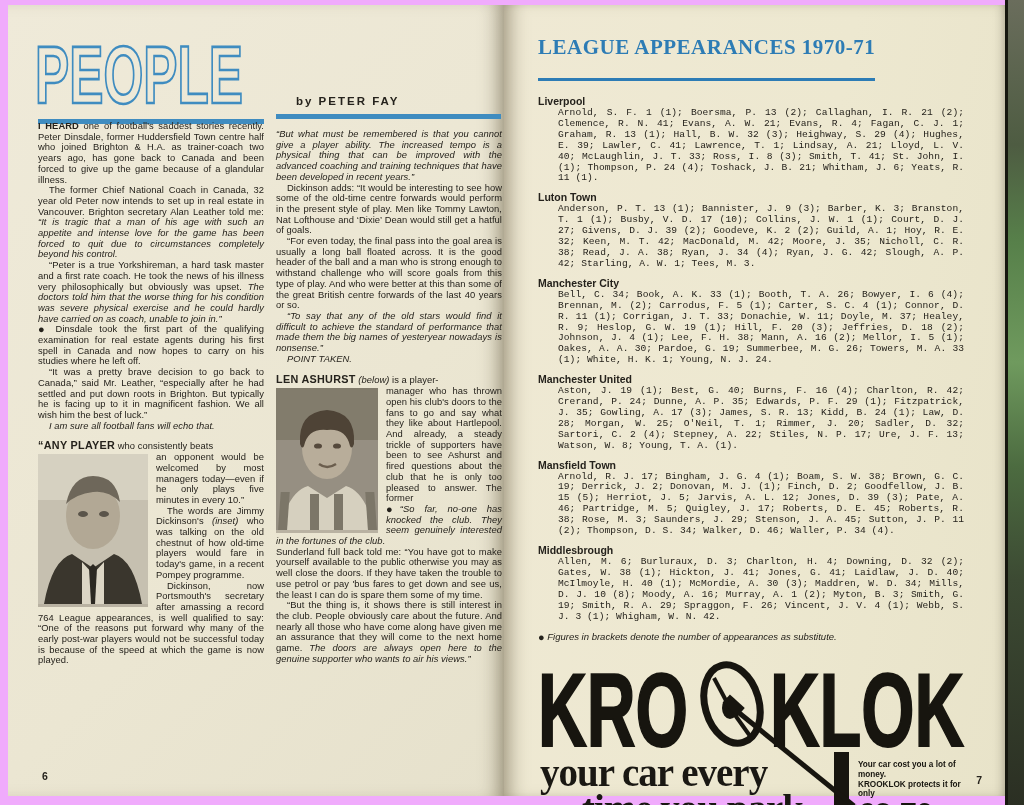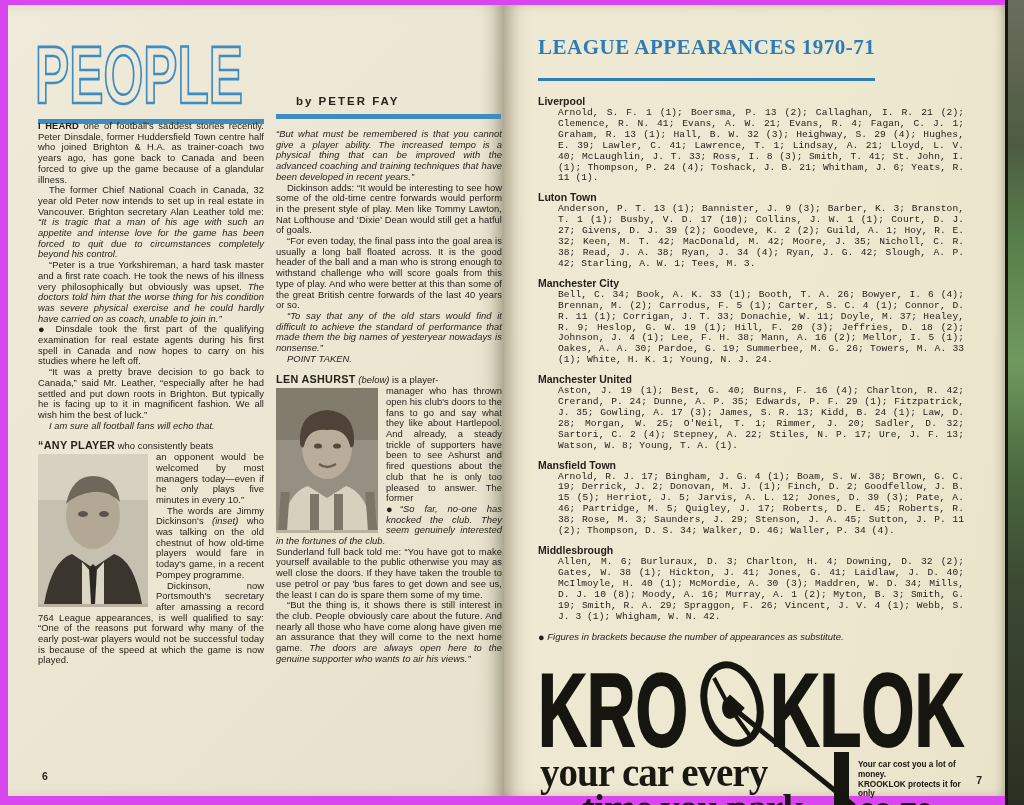--- a/index.html
+++ b/index.html
@@ -1,16 +1,16 @@
 <!DOCTYPE html>
 <html><head>
 <meta charset="utf-8">
 <style>
   html,body{margin:0;padding:0;background:#14140f;}
-  .scan{position:relative;width:1024px;height:805px;background:#d946ef;overflow:hidden;
+  .scan{position:relative;width:1024px;height:805px;background:#f0abfc;overflow:hidden;
         font-family:"Liberation Sans",sans-serif;color:#25221c;}
   .page{position:absolute;top:5px;bottom:9px;}
   .page-left{left:8px;width:496px;background:linear-gradient(135deg,#efead9 0%,#ebe6d2 60%,#e6e1cc 100%);
         box-shadow:inset -16px 0 20px -12px rgba(70,58,32,.55);}
   .page-right{left:504px;width:502px;background:linear-gradient(100deg,#efe9d4 0%,#ede8d0 55%,#e8e3c9 100%);
         box-shadow:inset 16px 0 20px -12px rgba(70,58,32,.5), inset -8px 0 12px -8px rgba(40,35,20,.5);}
   .edge-strip{position:absolute;right:0;top:0;bottom:0;width:16px;
         background:linear-gradient(180deg,#6a6d5c 0%,#4e5c42 18%,#57804a 30%,#6f9a5e 45%,#4c6b40 58%,#3c4a33 72%,#2b2f23 100%);}
   .edge-dark{position:absolute;right:14px;top:0;bottom:0;width:5px;background:#16170f;}
 
@@ -162,21 +162,21 @@
       </div>
       <div class="team">
         <h3>Mansfield Town</h3>
         <p class="players">Arnold, R. J. 17; Bingham, J. G. 4 (1); Boam, S. W. 38; Brown, G. C. 19; Derrick, J. 2; Donovan, M. J. (1); Finch, D. 2; Goodfellow, J. B. 15 (5); Herriot, J. 5; Jarvis, A. L. 12; Jones, D. 39 (3); Pate, A. 46; Partridge, M. 5; Quigley, J. 17; Roberts, D. E. 45; Roberts, R. 38; Rose, M. 3; Saunders, J. 29; Stenson, J. A. 45; Sutton, J. P. 11 (2); Thompson, D. S. 34; Walker, D. 46; Waller, P. 34 (4).</p>
       </div>
       <div class="team">
         <h3>Middlesbrough</h3>
         <p class="players">Allen, M. 6; Burluraux, D. 3; Charlton, H. 4; Downing, D. 32 (2); Gates, W. 38 (1); Hickton, J. 41; Jones, G. 41; Laidlaw, J. D. 40; McIlmoyle, H. 40 (1); McMordie, A. 30 (3); Maddren, W. D. 34; Mills, D. J. 10 (8); Moody, A. 16; Murray, A. 1 (2); Myton, B. 3; Smith, G. 19; Smith, R. A. 29; Spraggon, F. 26; Vincent, J. V. 4 (1); Webb, S. J. 3 (1); Whigham, W. N. 42.</p>
       </div>
 
-      <p class="sub-note"><span class="dot">●</span><span> Figures in brackets because the number of appearances as substitute.</span></p>
+      <p class="sub-note"><span class="dot">●</span><span> Figures in brackets denote the number of appearances as substitute.</span></p>
 
       
       <div class="ad">
         <svg class="logo-svg" width="426" height="100" viewBox="0 0 426 100">
           <text x="0" y="90" textLength="150" lengthAdjust="spacingAndGlyphs" font-family="Liberation Sans, sans-serif" font-weight="bold" font-size="104" fill="#17150f" stroke="#17150f" stroke-width="2">KRO</text>
           <g>
             <ellipse cx="194" cy="48" rx="27" ry="40" transform="rotate(-16 194 48)" fill="none" stroke="#17150f" stroke-width="7"></ellipse>
             <ellipse cx="192" cy="52" rx="8" ry="11" fill="#17150f"></ellipse>
             <line x1="192" y1="52" x2="176" y2="22" stroke="#17150f" stroke-width="4"></line>
             <line x1="192" y1="52" x2="212" y2="80" stroke="#17150f" stroke-width="4"></line>

